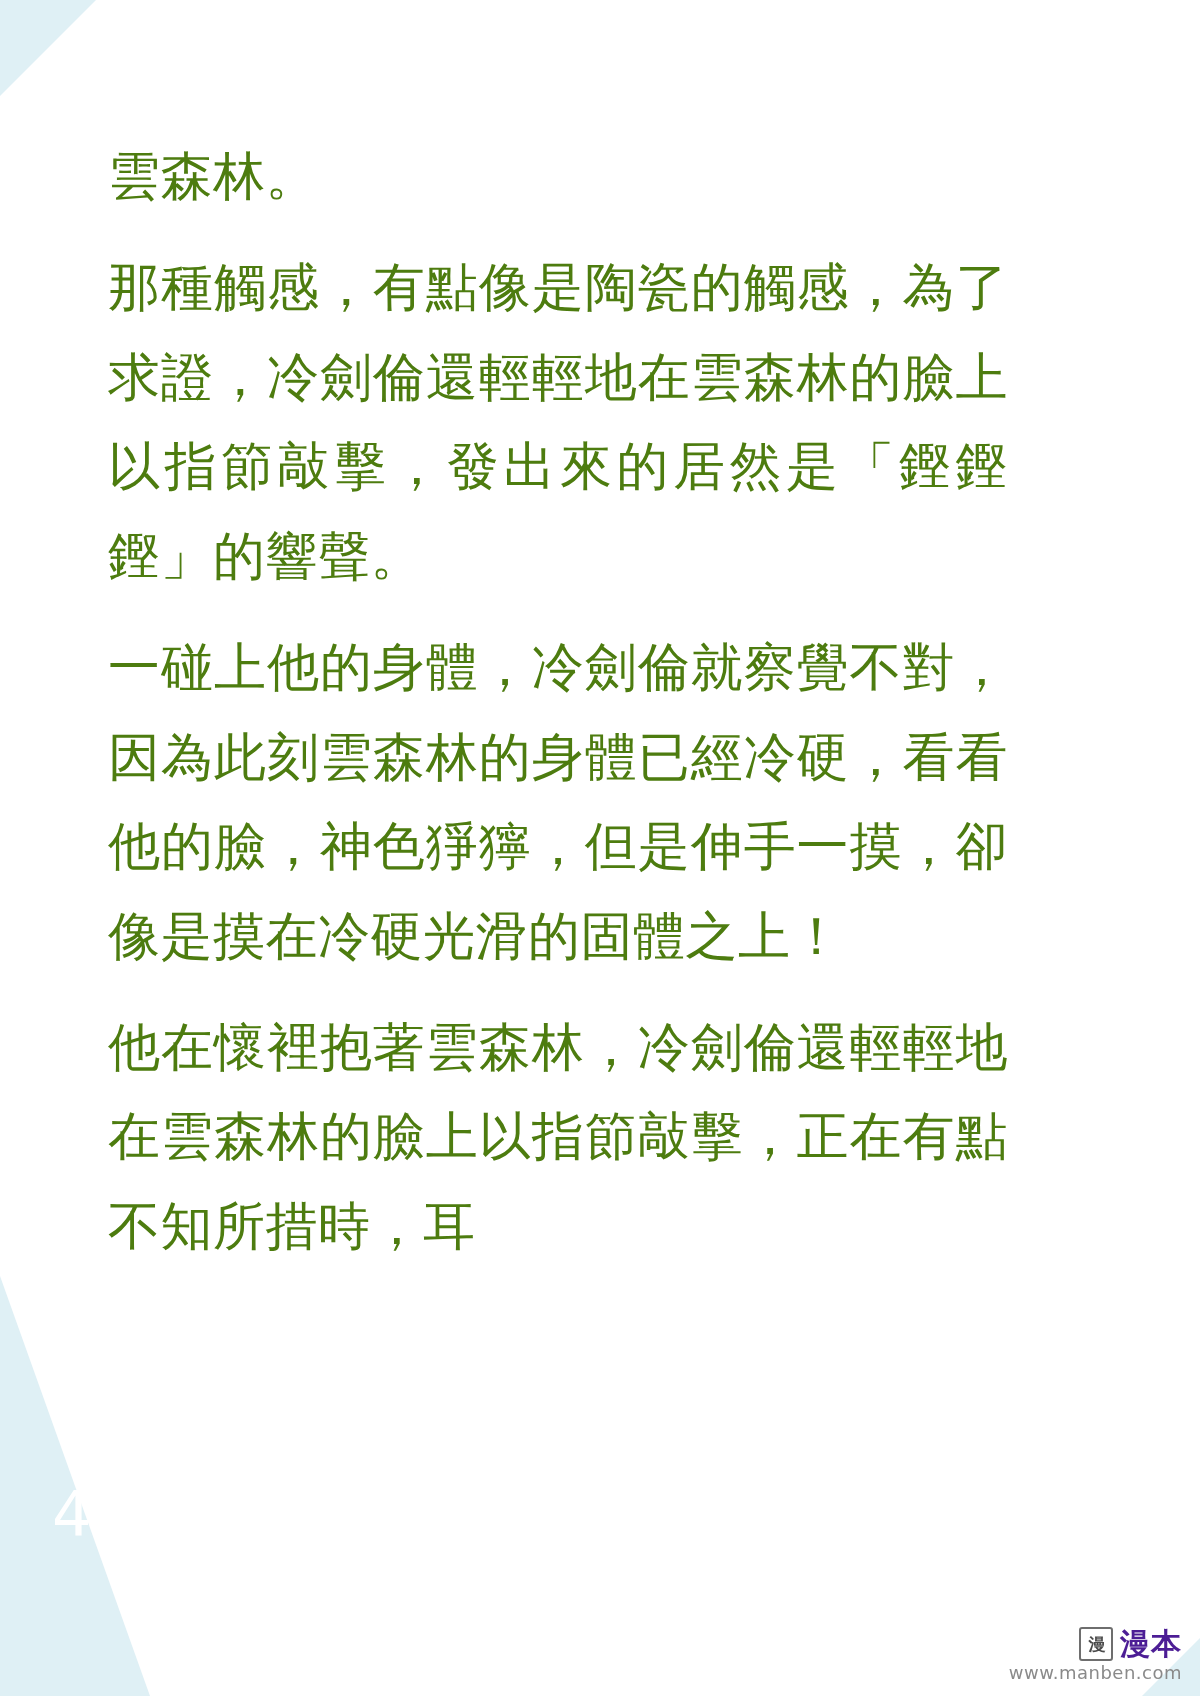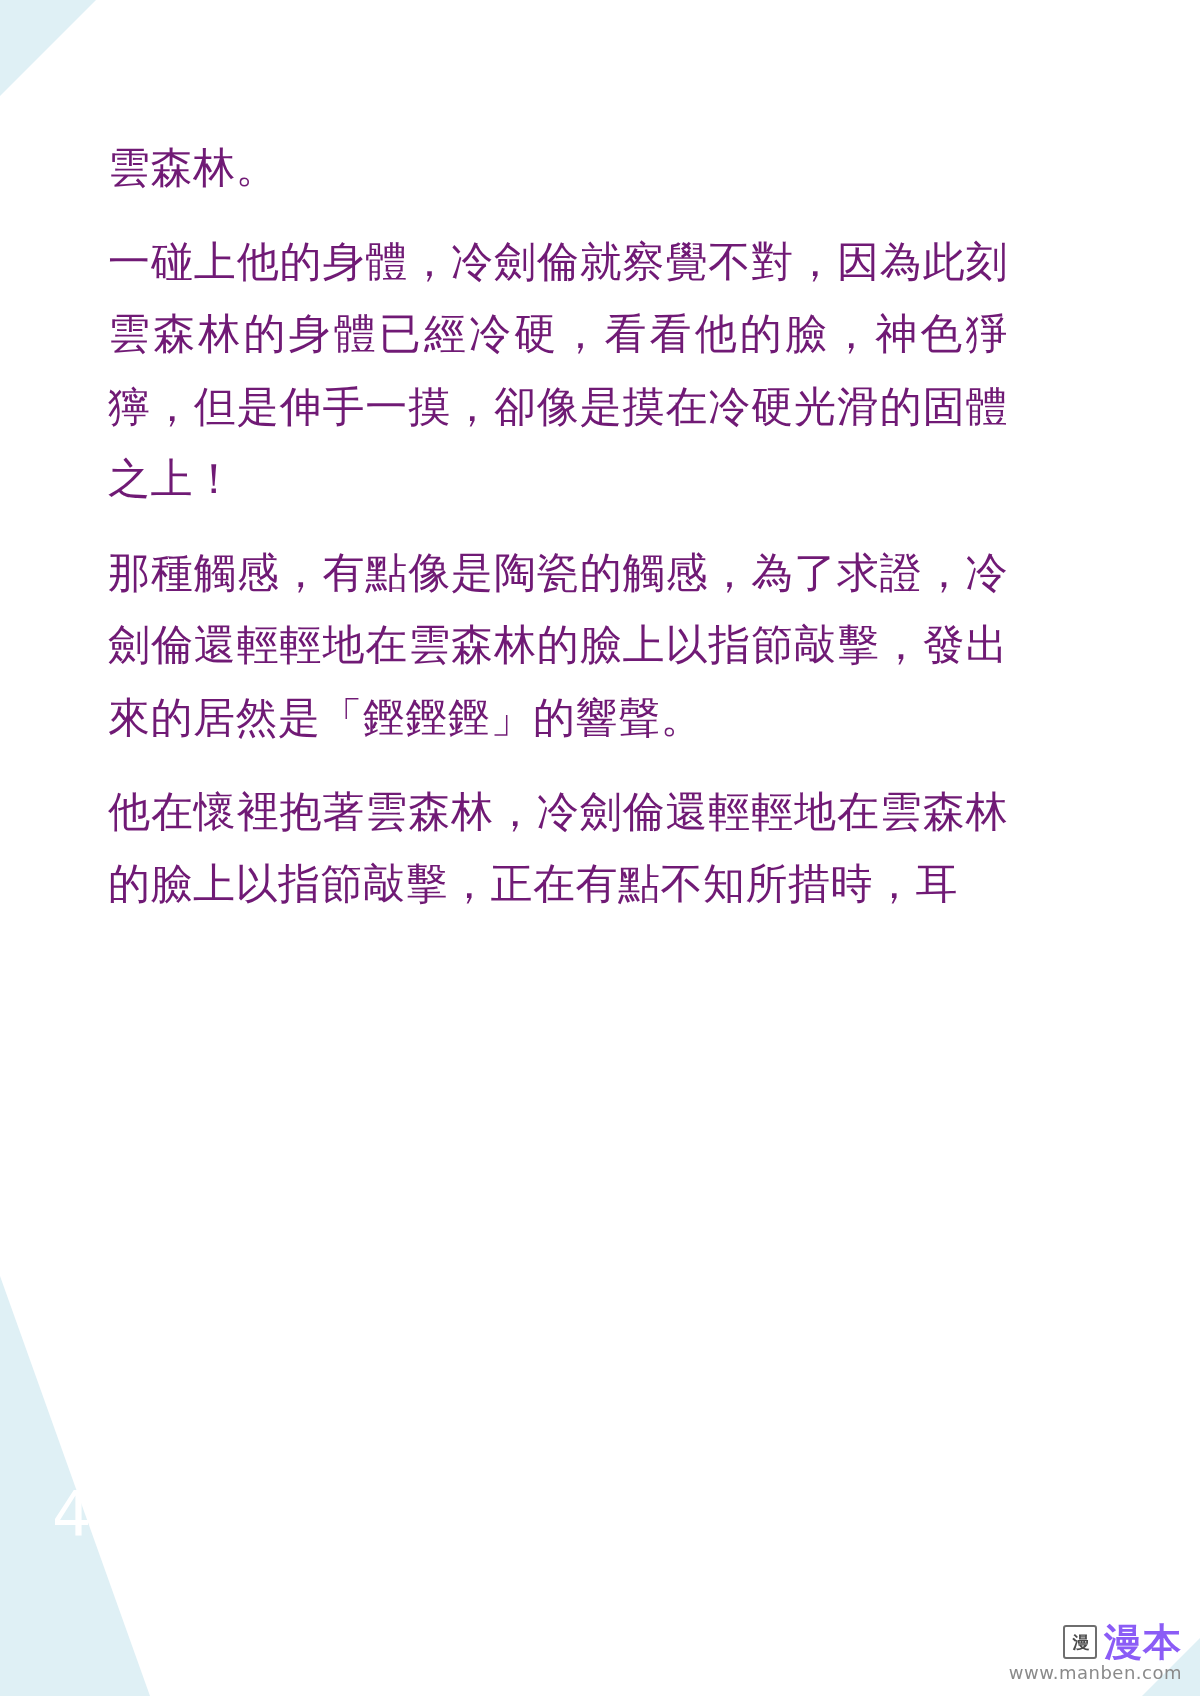--- a/index.html
+++ b/index.html
@@ -40,23 +40,23 @@
     border-bottom: 58px solid #dff0f5;
     border-left: 58px solid transparent;
   }
   .text-body {
     position: absolute;
     top: 132px;
     left: 108px;
     width: 900px;
   }
   .para {
-    font-size: 42px;
+    font-size: 52px;
     line-height: 1.72;
-    color: #701a75;
+    color: #4d7c0f;
     margin: 0 0 22px 0;
     letter-spacing: 0.5px;
     text-align: justify;
     text-justify: inter-ideograph;
     font-weight: 500;
   }
   .para:last-child { margin-bottom: 0; }
   .page-number {
     position: absolute;
     left: 52px;
@@ -89,22 +89,22 @@
     display: flex;
     align-items: center;
     justify-content: center;
     font-size: 17px;
     color: #4a4a4a;
     line-height: 1;
     letter-spacing: -2px;
     font-weight: 700;
   }
   .wm-name {
-    font-size: 38px;
-    color: #8b5cf6;
+    font-size: 30px;
+    color: #4c1d95;
     font-weight: 700;
     letter-spacing: 1px;
     line-height: 1;
   }
   .wm-url {
     font-size: 18px;
     color: #8a8a8a;
     letter-spacing: 0.5px;
     line-height: 1;
   }
@@ -113,22 +113,22 @@
 <body>
 
 <div id="page">
 
   <div class="corner-tl"></div>
   <div class="corner-bl"></div>
   <div class="corner-br"></div>
 
   <div class="text-body">
     <p class="para">雲森林。</p>
+    <p class="para">那種觸感，有點像是陶瓷的觸感，為了求證，冷劍倫還輕輕地在雲森林的臉上以指節敲擊，發出來的居然是「鏗鏗鏗」的響聲。</p>
     <p class="para">一碰上他的身體，冷劍倫就察覺不對，因為此刻雲森林的身體已經冷硬，看看他的臉，神色猙獰，但是伸手一摸，卻像是摸在冷硬光滑的固體之上！</p>
-    <p class="para">那種觸感，有點像是陶瓷的觸感，為了求證，冷劍倫還輕輕地在雲森林的臉上以指節敲擊，發出來的居然是「鏗鏗鏗」的響聲。</p>
     <p class="para">他在懷裡抱著雲森林，冷劍倫還輕輕地在雲森林的臉上以指節敲擊，正在有點不知所措時，耳</p>
   </div>
 
   <div class="page-number">48</div>
 
   <div class="watermark">
     <div class="wm-row">
       <div class="wm-logo">漫</div>
       <div class="wm-name">漫本</div>
     </div>

